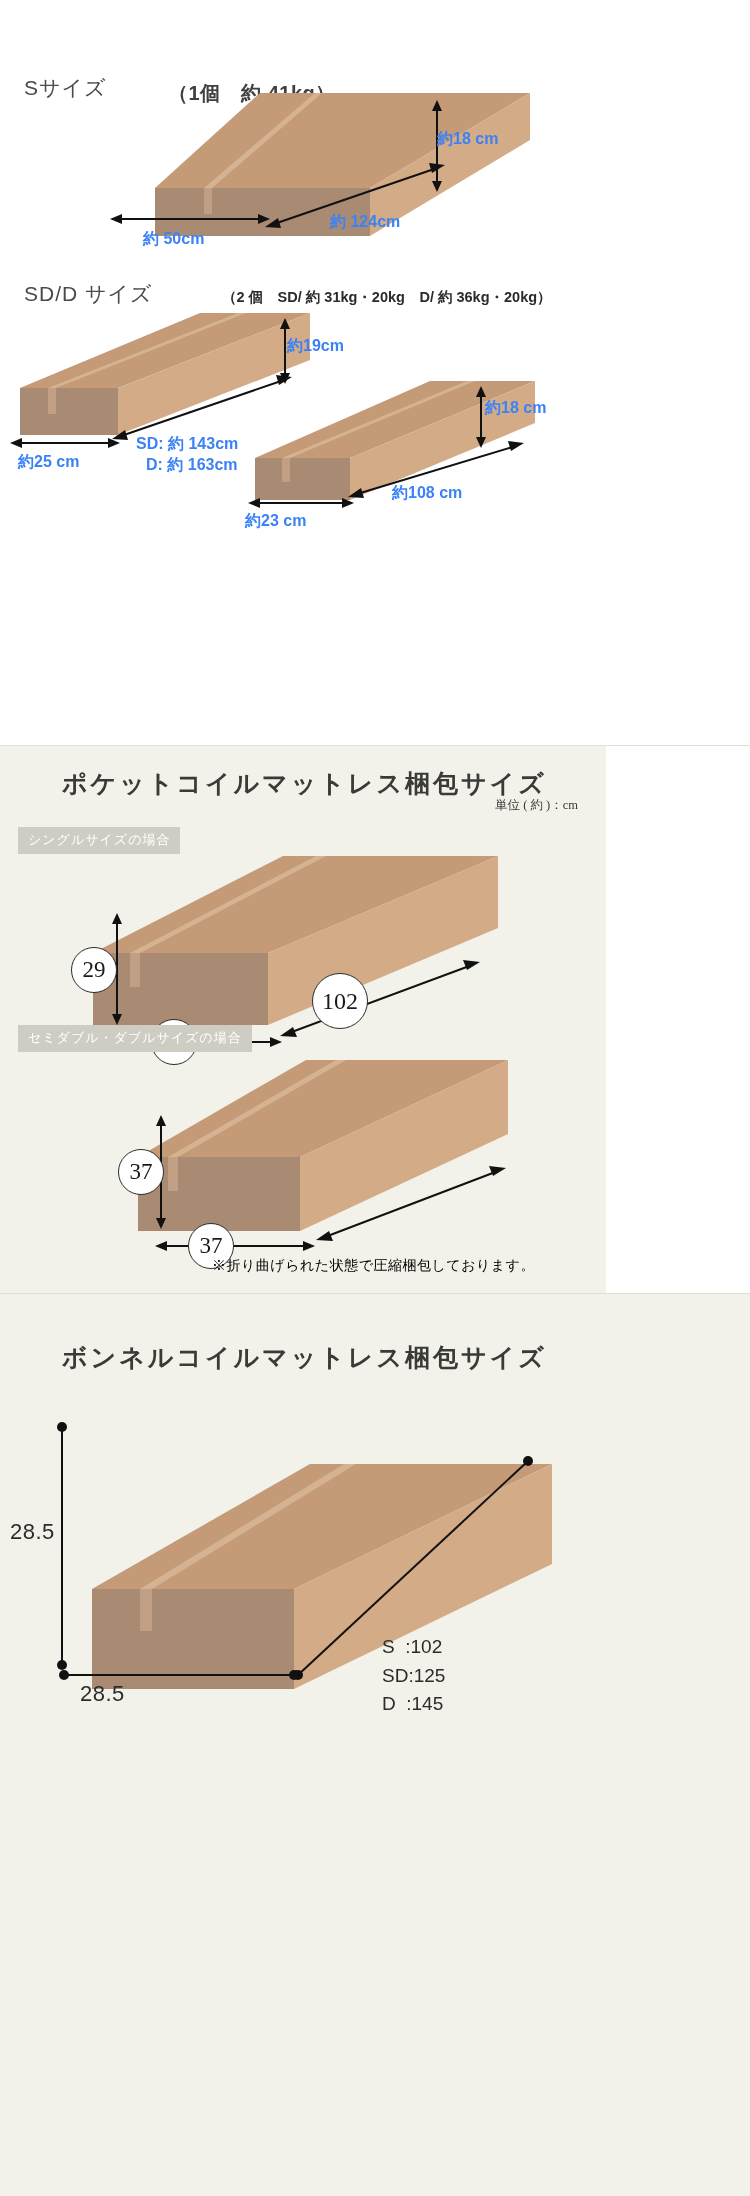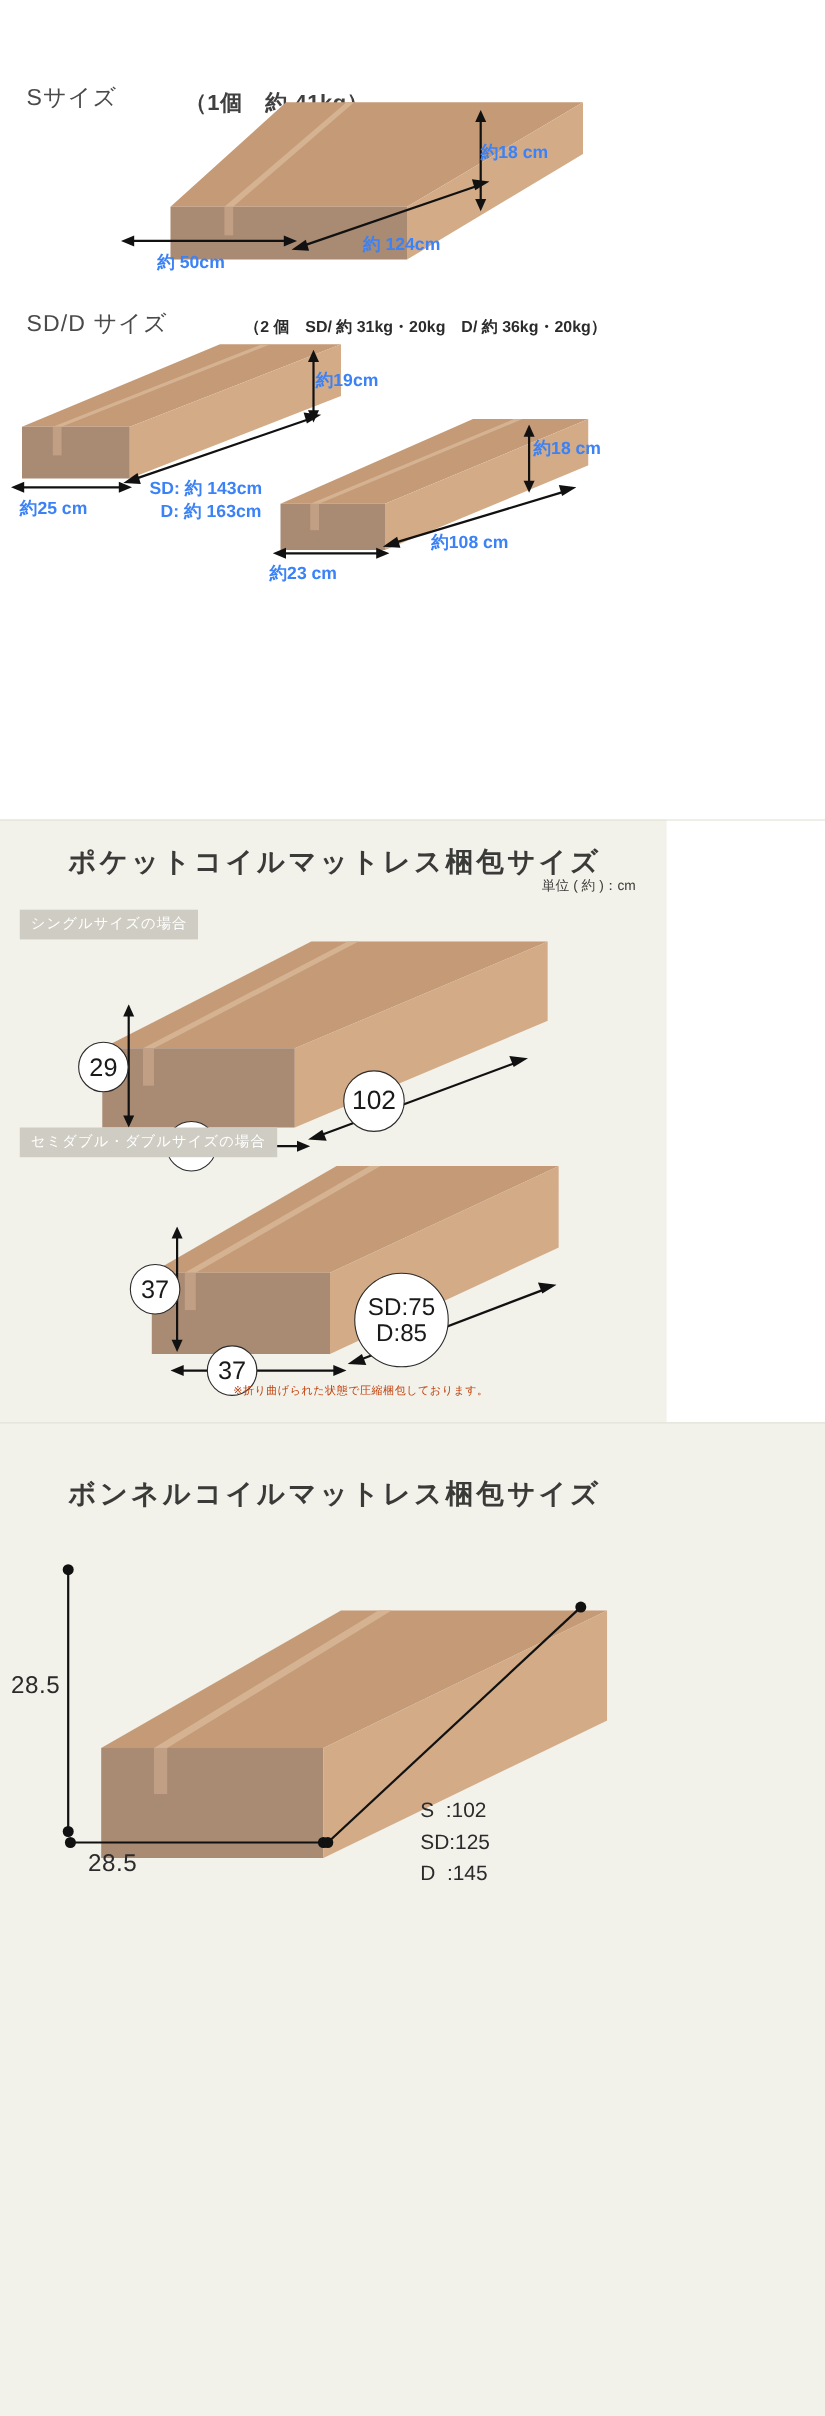--- a/index.html
+++ b/index.html
@@ -30,36 +30,36 @@
     position:absolute; font-size: 14.5px; color: #2b2b2b; font-weight: 700; letter-spacing: 0px;
   }
 
   
   .dim {
     position: absolute; font-size: 16px; font-weight: 700; color: #3b82f6; letter-spacing: 0px;
   }
   .dim-sm { font-size: 16px; }
 
   
-  .sec-pocket { position: relative; width: 606px; height: 548px; background: #f2f1ea; }
+  .sec-pocket { position: relative; width: 606px; height: 548px; background: #f2f1ea; font-family: Liberation Serif, serif; }
   .sec-bonnel  { position: relative; width: 750px; height: 903px; background: #f2f1ea; }
   .sec-divider { position:absolute; left:0; width:750px; height:1px; background:#e2e0d6; }
 
   .title-sec {
     position:absolute; font-size: 25px; font-weight: 700; color: #3a3a38; letter-spacing: 3px;
   }
   .unit-note {
     position:absolute; font-size: 12.5px; color: #3a3a38; letter-spacing: 0px;
   }
   .tag {
     position:absolute; background:#cfcdc3; color:#ffffff; font-size:13px;
     padding: 4px 10px 5px 10px; letter-spacing: 1px; font-weight:400;
   }
   .note-bottom {
-    position:absolute; font-size: 10px; color: #c2410c; letter-spacing: 0.5px;
+    position:absolute; font-size: 14px; color: #000000; letter-spacing: 0.5px;
   }
 
   
   .bubble {
     position:absolute; border-radius: 50%; background:#ffffff; border: 1.6px solid #2b2b2b;
     display:flex; align-items:center; justify-content:center; flex-direction:column;
     color:#1a1a1a; font-weight: 400;
   }
   .bubble.b-sm { width: 46px; height: 46px; font-size: 23px; }
   .bubble.b-md { width: 56px; height: 56px; font-size: 24px; }
@@ -238,24 +238,20 @@
       <polygon points="0,11 12,6 12,16" fill="#111"></polygon>
       <polygon points="160,11 148,6 148,16" fill="#111"></polygon>
     </svg>
     <div class="bubble b-sm" style="left:188px; top:478px;">37</div>
 
     <svg class="abs" style="left:316px; top:418px;" width="190" height="82">
       <line x1="9" y1="74" x2="182" y2="8" stroke="#111" stroke-width="2"></line>
       <polygon points="0,77 13,68 17,78" fill="#111"></polygon>
       <polygon points="190,5 177,13 173,3" fill="#111"></polygon>
     </svg>
-    <div class="bubble b-lg" style="left:322px; top:412px;">
-      <span>SD:75</span>
-      <span>D:85</span>
-    </div>
 
     <div class="note-bottom" style="left:212px; top:512px;">※折り曲げられた状態で圧縮梱包しております。</div>
   </div>
 
   <div class="sec-bonnel">
     <div class="sec-divider" style="top:0;"></div>
 
     <div class="title-sec" style="left:62px; top:48px;">ボンネルコイルマットレス梱包サイズ</div>
 
     <svg class="abs" style="left:82px; top:168px;" width="470" height="250" viewBox="0 0 470 250">

